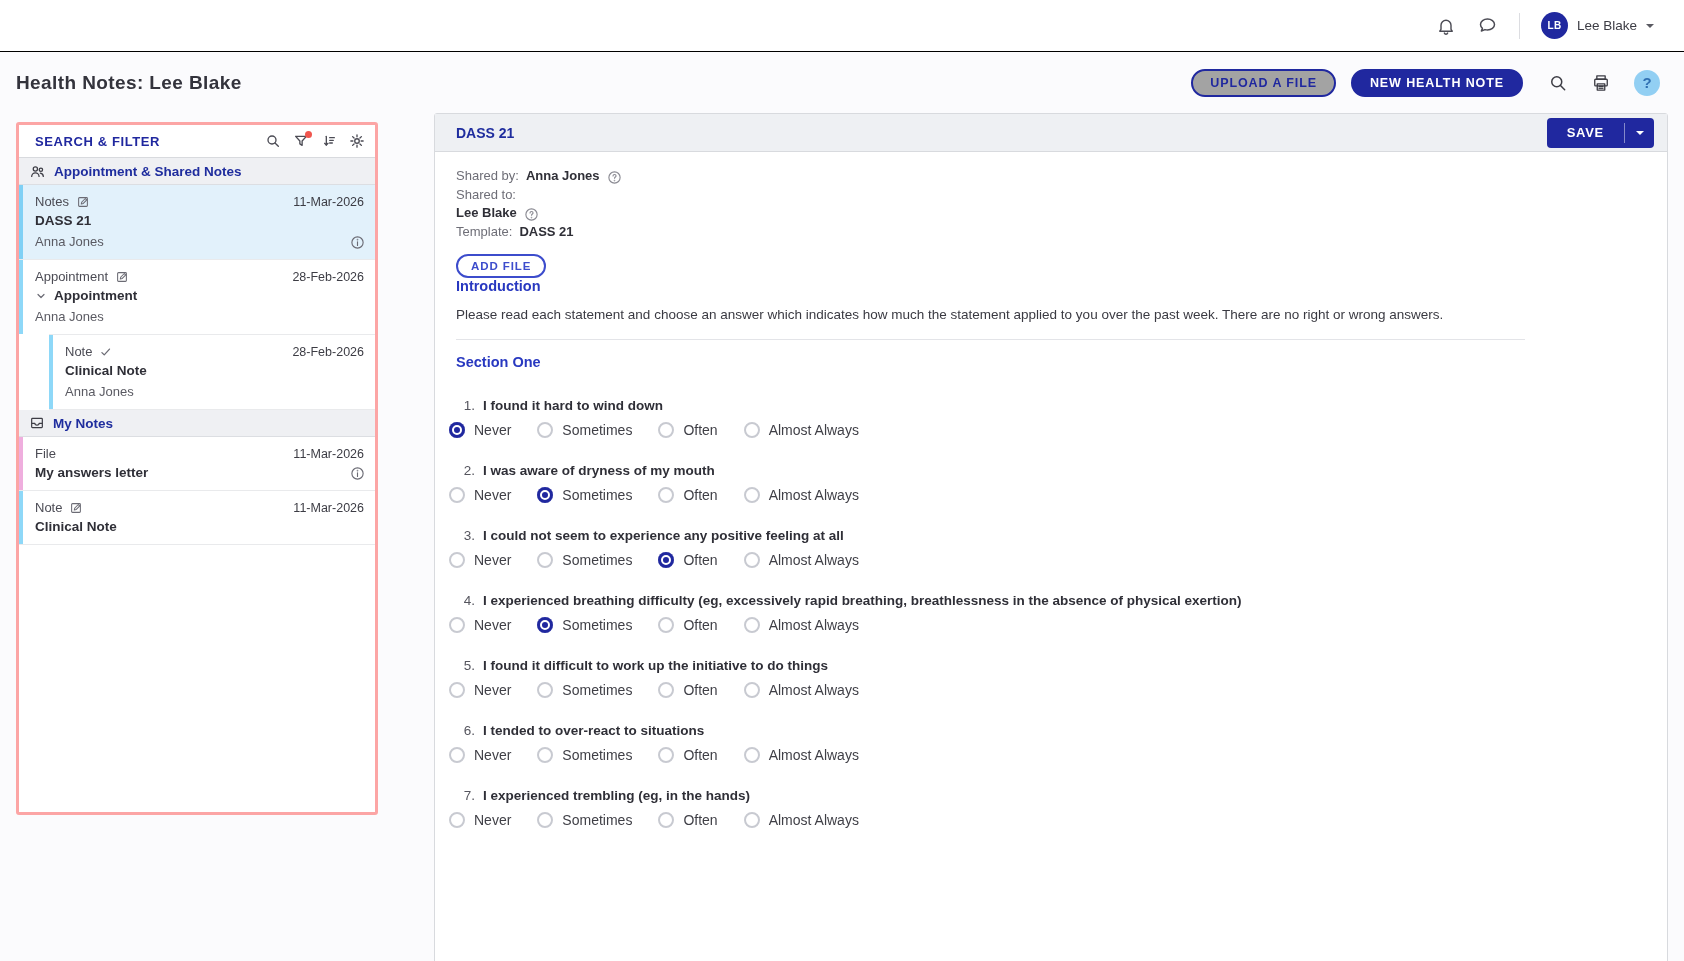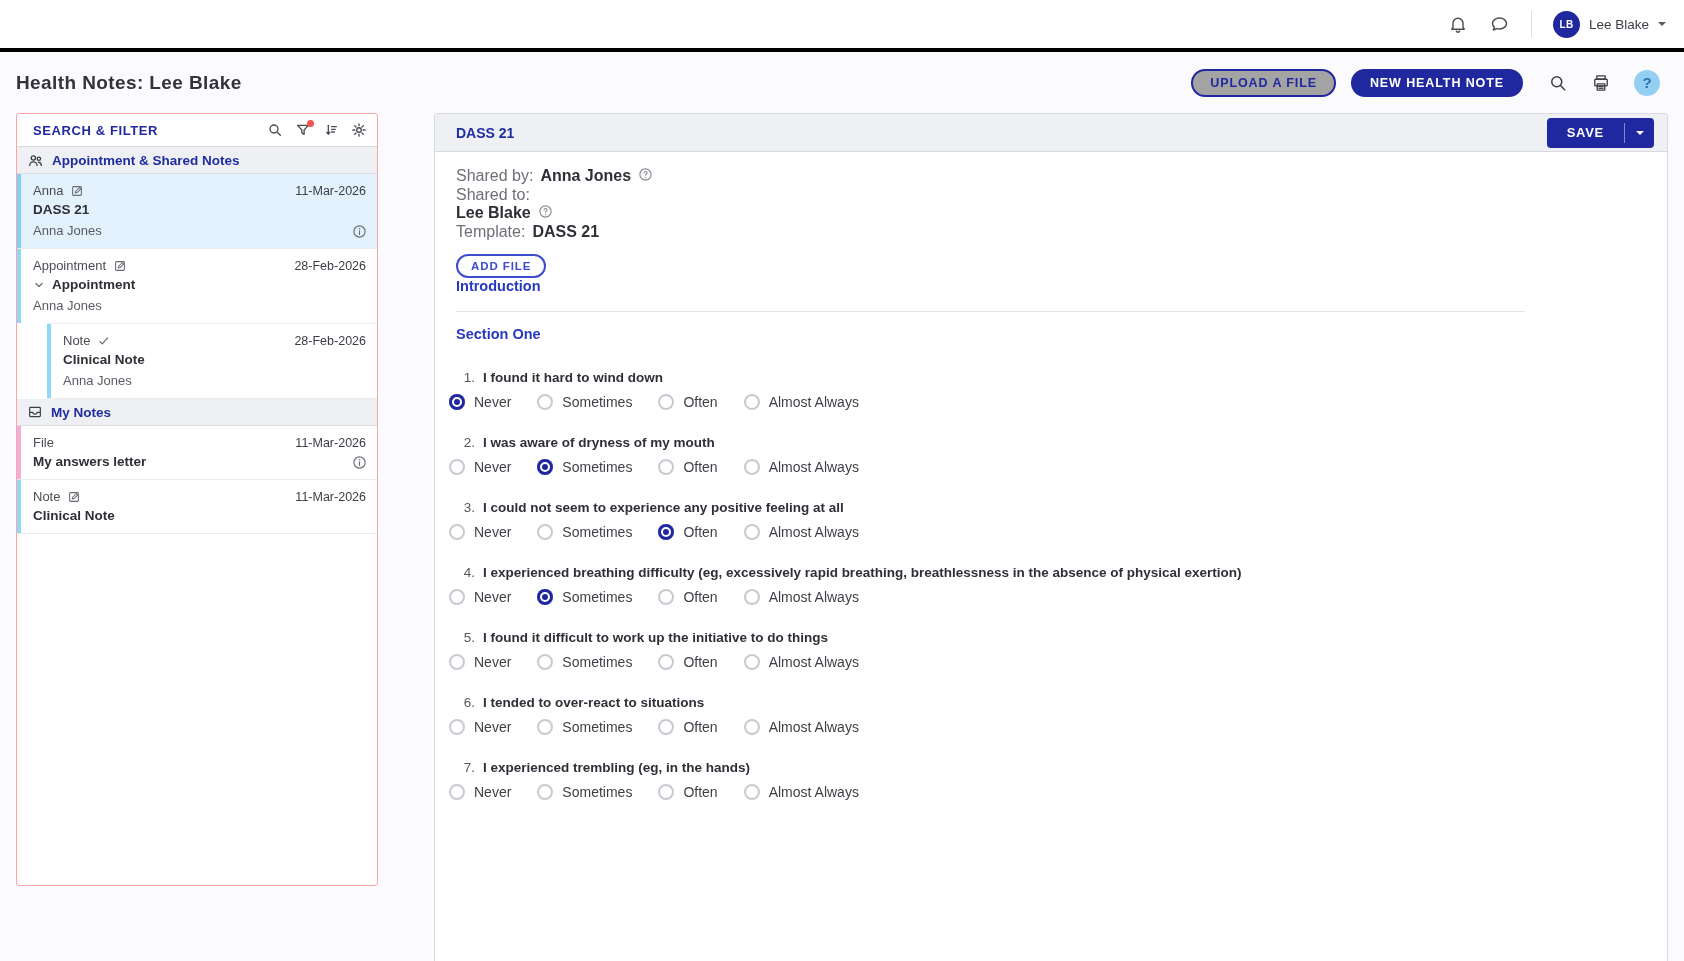--- a/index.html
+++ b/index.html
@@ -1,22 +1,22 @@
 <!DOCTYPE html>
 <html><head>
 <meta charset="utf-8">
 <style>
   * { box-sizing: border-box; margin: 0; padding: 0; }
   html,body { width:1684px; height:961px; overflow:hidden; background:#fbfbfd;
     font-family:"Liberation Sans", sans-serif; }
   svg { display:block; }
 
   
-  .topbar { height:52px; background:#fff; border-bottom:4px solid #000000;
-    display:flex; align-items:center; justify-content:flex-end; padding:0 18px; gap:21px; }
+  .topbar { height:52px; background:#fff; border-bottom:1px solid #000000;
+    display:flex; align-items:center; justify-content:flex-end; padding:0 30px; gap:21px; }
   .tb-icon { color:#4b4b54; cursor:pointer; }
   .tb-divider { width:1px; height:26px; background:#dcdde1; }
   .user-menu { display:flex; align-items:center; gap:9px; cursor:pointer; }
   .avatar { width:27px; height:27px; border-radius:50%; background:#20289f; color:#fff;
     font-size:10px; font-weight:bold; display:flex; align-items:center; justify-content:center; letter-spacing:.3px; }
   .username { font-size:13.5px; color:#3c3c44; }
   .caret { width:0; height:0; border:4px solid transparent; border-top-color:#5a5a62; margin-top:4px; }
 
   
   .page-header { display:flex; align-items:center; padding:16px 24px 16px 16px; height:61px; }
@@ -28,22 +28,22 @@
   .btn-filled { border:2px solid #20289f; color:#fff; background:#20289f; }
   .ph-icons { display:flex; align-items:center; gap:23px; margin-left:10px; }
   .ph-icon { color:#3d3d45; cursor:pointer; }
   .help-circle { width:26px; height:26px; border-radius:50%; background:#92cff3; color:#2f6fb2;
     font-weight:700; font-size:15px; display:flex; align-items:center; justify-content:center; cursor:pointer; }
 
   
   .content { display:flex; align-items:flex-start; padding:0 16px; gap:56px; }
 
   
-  .sidebar { width:362px; min-width:362px; background:#fff; border:1px solid #fca5a5;
-    border-radius:3px; height:773px; overflow:hidden; }
+  .sidebar { width:362px; min-width:362px; background:#fff; border:3px solid #fca5a5;
+    border-radius:3px; height:693px; overflow:hidden;margin-top:9px; }
   .sb-header { height:33px; display:flex; align-items:center; padding:0 10px 0 16px; border-bottom:1px solid #d8dade; }
   .sb-title { font-size:13px; font-weight:700; color:#20289f; letter-spacing:.6px; }
   .sb-icons { margin-left:auto; display:flex; gap:12px; align-items:center; }
   .sb-icon { color:#4b4b54; cursor:pointer; position:relative; }
   .badge-dot { position:absolute; top:-2px; right:-3px; width:7px; height:7px; border-radius:50%; background:#f0564e; }
 
   .group-head { height:27px; background:#eff0f3; border-bottom:1px solid #dcdee2;
     display:flex; align-items:center; gap:8px; padding:0 10px; font-size:13.5px; font-weight:700;
     color:#1f2d9e; cursor:pointer; }
   .group-head svg { color:#3d3d45; }
@@ -70,21 +70,21 @@
   .main-title { font-size:14px; font-weight:700; color:#1f2d9e; }
   .save-group { margin-left:auto; display:flex; height:30px; border-radius:4px; overflow:hidden;
     background:#20289f; align-items:stretch; cursor:pointer; }
   .save-main { padding:9px 20px; color:#fff; font-weight:700; font-size:13px; letter-spacing:.7px;
     display:flex; align-items:center; }
   .save-divider { width:1px; background:rgba(255,255,255,.45); margin:5px 0; }
   .save-caret-btn { width:29px; display:flex; align-items:center; justify-content:center; }
   .save-caret-btn .caret { border-top-color:#fff; }
 
   .main-body { padding:15px 24px 20px 21px; }
-  .meta-line { font-size:16px; line-height:17.5px; color:#6e6e77; display:flex; align-items:flex-start; gap:7px; margin-bottom:1px; }
+  .meta-line { font-size:13px; line-height:17.5px; color:#6e6e77; display:flex; align-items:flex-end; gap:7px; margin-bottom:1px; }
   .meta-value { font-weight:700; color:#2f2f37; }
   .meta-help { color:#8a8a92; cursor:pointer; }
   .add-file { margin-top:13px; height:24px; padding:0 13px; border:2px solid #3c4ccc; border-radius:13px;
     color:#3c4ccc; font-size:11.5px; font-weight:700; letter-spacing:.9px; background:#fff;
     display:inline-flex; align-items:center; cursor:pointer; }
 
   .form-area { }
   .form-heading { font-size:14.5px; font-weight:700; color:#2838c0; }
   .form-text { margin-top:13px; font-size:13.5px; color:#3a3a42; }
   .form-divider { border:none; border-top:1px solid #e3e4e8; margin:17px 118px 14px 0; }
@@ -191,21 +191,21 @@
               <circle cx="9" cy="8.5" r="3"></circle>
               <path d="M3.8 19c0-2.9 2.3-5.2 5.2-5.2s5.2 2.3 5.2 5.2"></path>
               <circle cx="16.8" cy="9.5" r="2.4"></circle>
               <path d="M16 14.2c2.4.4 4.2 2.3 4.2 4.8"></path>
             </svg>
           </span>
        <span>Appointment &amp; Shared Notes</span>
      </div>
         <div class="side-item stripe-blue selected">
          <div class="item-line1">
-           <span>Anna</span>
+           <span>Notes</span>
            <span class="type-icon">
               <svg width="14" height="14" viewBox="0 0 24 24" fill="none" stroke="currentColor" stroke-width="1.8" stroke-linejoin="round">
                 <rect x="4.5" y="4.5" width="15" height="15" rx="1.5"></rect>
                 <path d="M9 15.5l1-3.5 6-6 2.5 2.5-6 6z"></path>
               </svg>
             </span>
 
            <span class="item-date">11-Mar-2026</span>
          </div>
          <div class="item-title">
@@ -350,20 +350,21 @@
       </div>
       <div class="meta-line">
         <span>Template:</span>
         <span class="meta-value">DASS 21</span>
       </div>
 
       <button class="add-file">ADD FILE</button>
 
       <div class="form-area">
         <div class="form-heading">Introduction</div>
+        <div class="form-text">Please read each statement and choose an answer which indicates how much the statement applied to you over the past week. There are no right or wrong answers.</div>
         <hr class="form-divider">
         <div class="form-heading">Section One</div>
         <div class="questions" id="questions">
             <div class="question">
        <div class="q-line">
          <span class="q-num">1.</span>
          <span class="q-text">I found it hard to wind down</span>
        </div>
        <div class="q-options">
                 <label class="opt">

